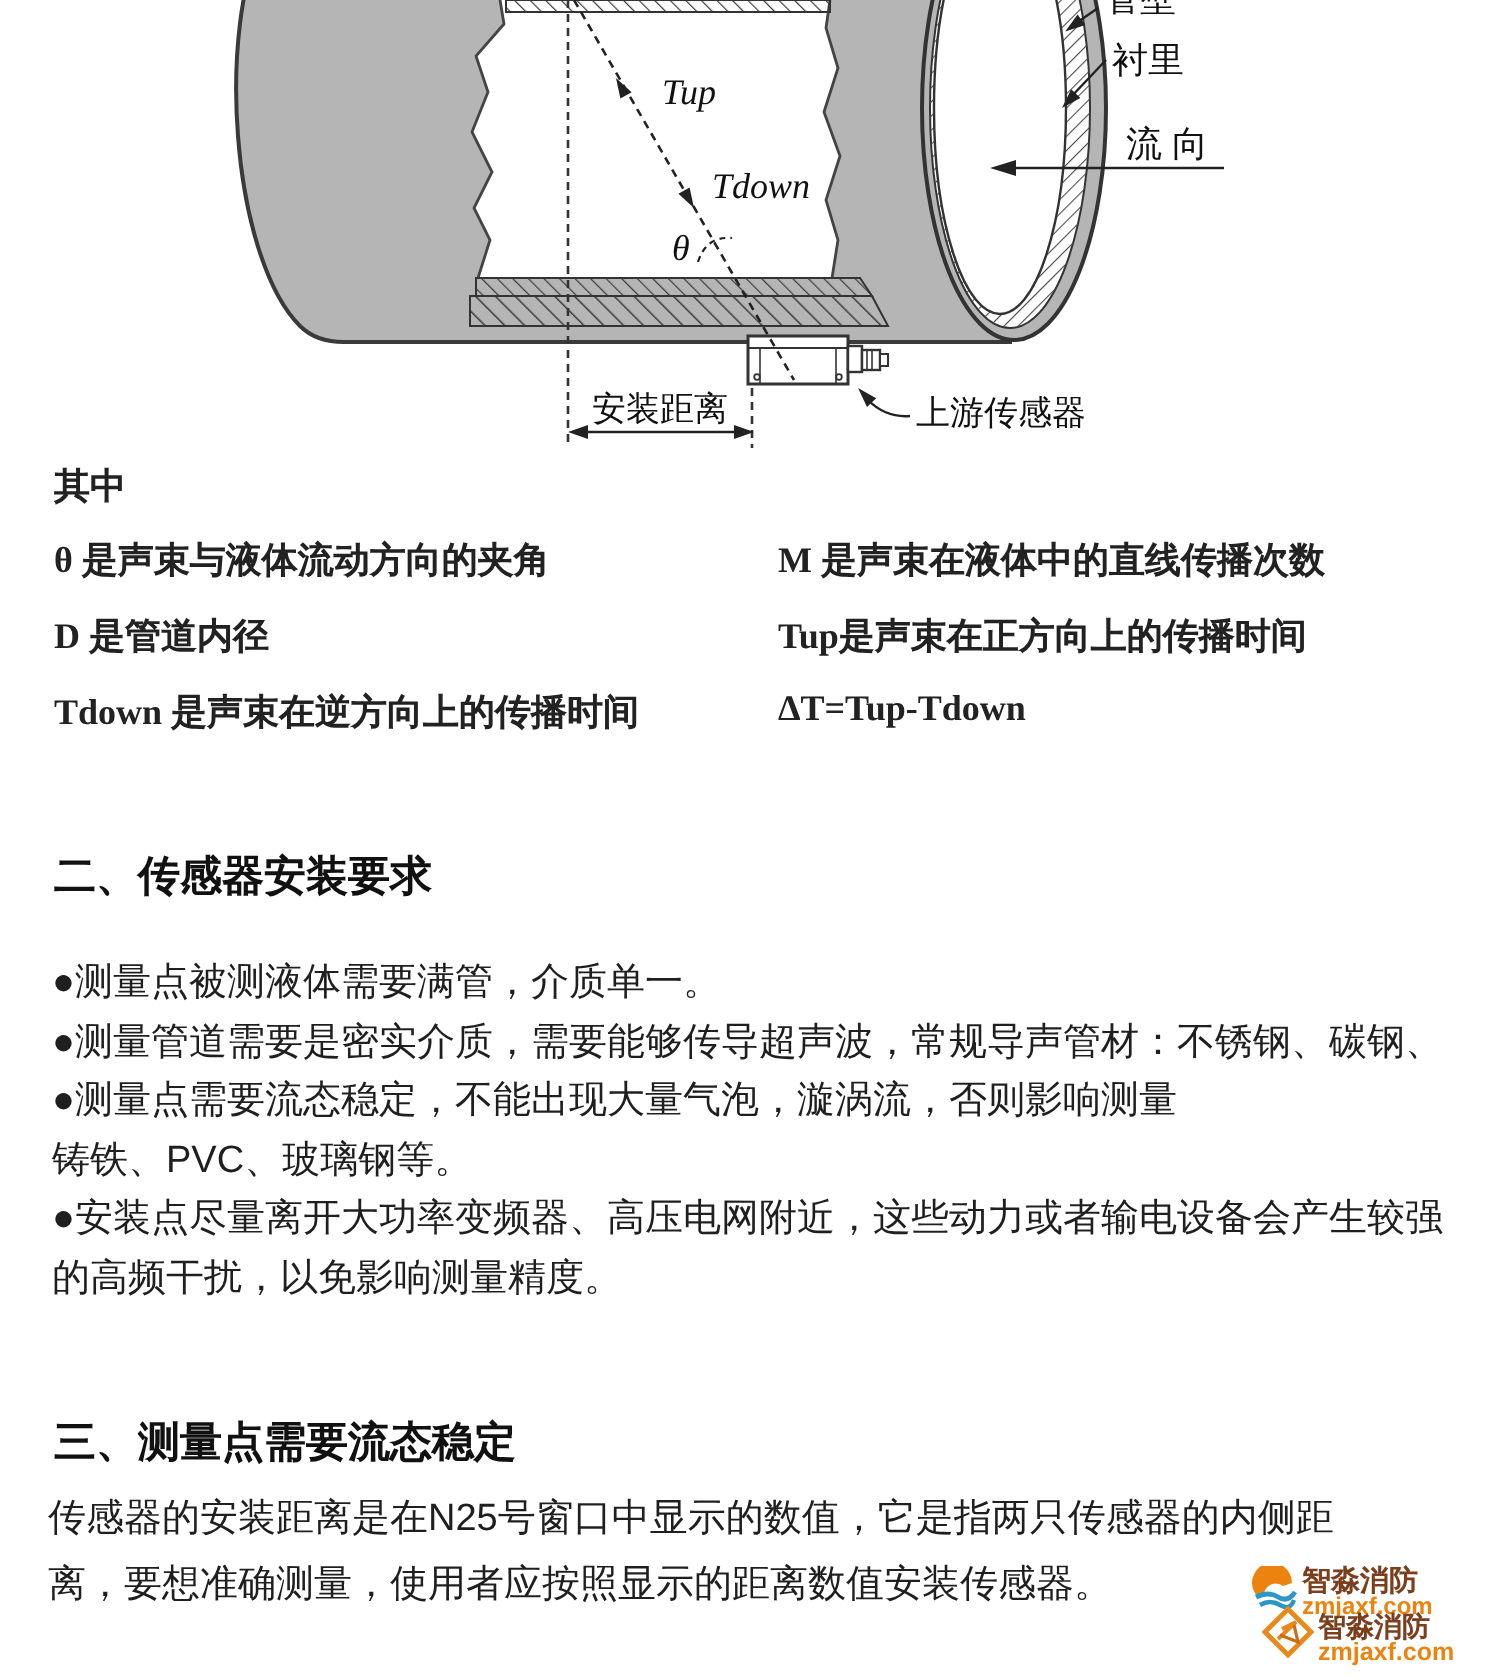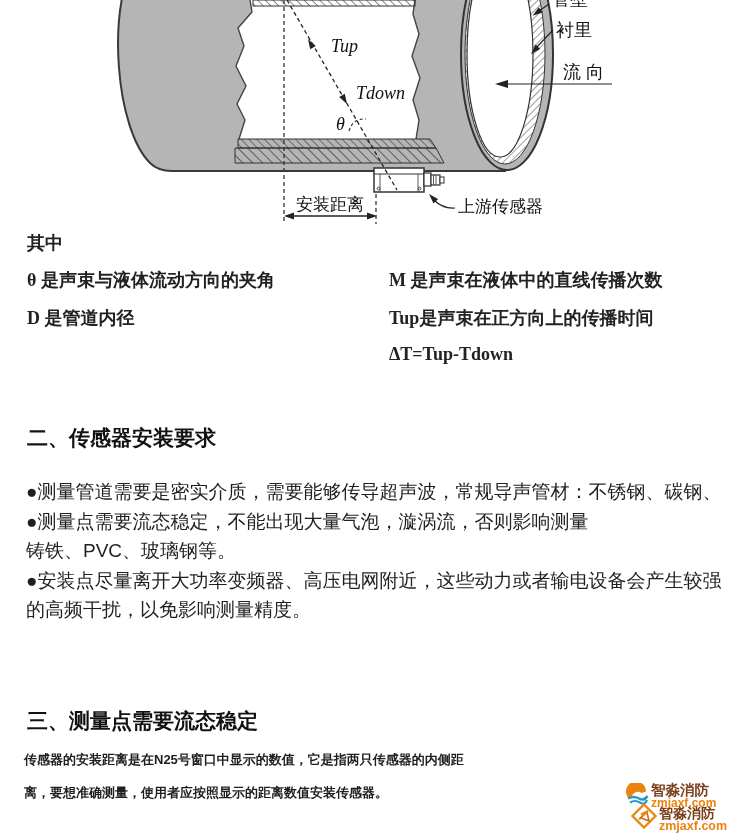--- a/index.html
+++ b/index.html
@@ -9,21 +9,21 @@
   .abs{position:absolute;}
   .serif{font-family:"Liberation Serif",serif;font-weight:bold;}
   .intro{position:absolute;left:27px;top:231px;font-size:18px;color:#222;}
   .defrow{position:absolute;left:0;width:750px;height:26px;}
   .dleft{position:absolute;left:27px;font-size:18px;color:#222;white-space:nowrap;}
   .dright{position:absolute;left:389px;font-size:18px;color:#222;white-space:nowrap;}
   .heading{position:absolute;left:27px;font-size:21px;font-weight:bold;color:#111;white-space:nowrap;}
   .bullets{position:absolute;left:26px;top:477px;width:712px;}
   .bline{font-size:19px;line-height:29.5px;font-weight:500;color:#1f1f1f;white-space:nowrap;}
   .para{position:absolute;left:24px;top:743px;width:716px;}
-  .pline{font-size:13px;line-height:33px;font-weight:700;color:#1f1f1f;white-space:nowrap;}
+  .pline{font-size:19px;line-height:33px;font-weight:400;color:#1f1f1f;white-space:nowrap;}
   .wm-brand{position:absolute;font-weight:bold;color:#7b3f1d;white-space:nowrap;}
   .wm-domain{position:absolute;font-weight:bold;color:#ec830f;white-space:nowrap;}
   svg text.cjk{font-family:"Liberation Sans",sans-serif;fill:#111;}
   svg text.math{font-family:"Liberation Serif",serif;font-style:italic;fill:#111;}
 </style>
 </head>
 <body>
 
 <div class="page">
 
@@ -105,25 +105,27 @@
   <div class="intro serif">其中</div>
   <div class="defrow serif" style="top:306px">
     <span class="dleft">D 是管道内径</span>
     <span class="dright">Tup是声束在正方向上的传播时间</span>
   </div>
   <div class="defrow serif" style="top:268px">
     <span class="dleft">θ 是声束与液体流动方向的夹角</span>
     <span class="dright">M 是声束在液体中的直线传播次数</span>
   </div>
   <div class="defrow serif" style="top:344px">
+    <span class="dleft">Tdown 是声束在逆方向上的传播时间</span>
     <span class="dright">ΔT=Tup-Tdown</span>
   </div>
 
   <div class="heading" style="top:424px">二、传感器安装要求</div>
   <div class="bullets">
+    <div class="bline">●测量点被测液体需要满管，介质单一。</div>
     <div class="bline">●测量管道需要是密实介质，需要能够传导超声波，常规导声管材：不锈钢、碳钢、</div>
     <div class="bline">●测量点需要流态稳定，不能出现大量气泡，漩涡流，否则影响测量</div>
     <div class="bline">铸铁、PVC、玻璃钢等。</div>
     <div class="bline">●安装点尽量离开大功率变频器、高压电网附近，这些动力或者输电设备会产生较强</div>
     <div class="bline">的高频干扰，以免影响测量精度。</div>
   </div>
 
   <div class="heading" style="top:707px">三、测量点需要流态稳定</div>
   <div class="para">
     <div class="pline">传感器的安装距离是在N25号窗口中显示的数值，它是指两只传感器的内侧距</div>

